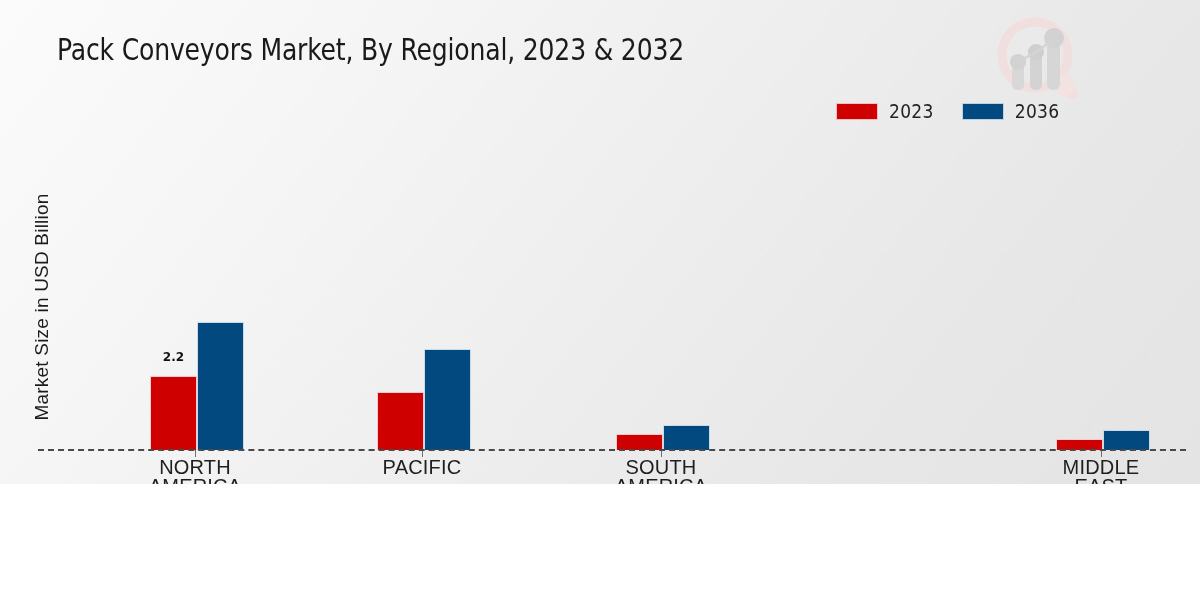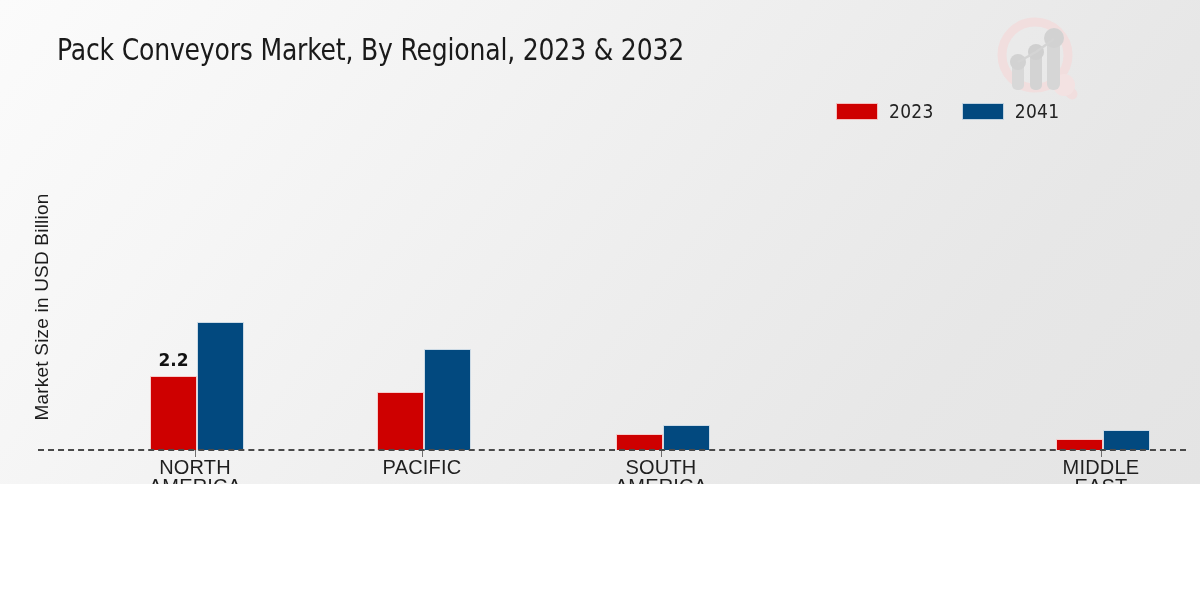--- a/index.html
+++ b/index.html
@@ -122,21 +122,21 @@
     border-bottom: none;
     box-sizing: content-box;
   }
   .bar.red { background: #ce0000; }
   .bar.blue { background: #02497f; }
   .bar-value {
     position: absolute;
     left: 50%;
     transform: translateX(-50%);
     top: -27px;
-    font-size: 17px;
+    font-size: 12px;
     font-weight: bold;
     color: #111;
     white-space: nowrap;
     font-family: "DejaVu Sans", sans-serif;
   }
   .tick {
     position: absolute;
     top: 310px;
     left: 50%;
     width: 1px;
@@ -196,21 +196,21 @@
 
   <div id="chart-title">Pack Conveyors Market, By Regional, 2023 &amp; 2032</div>
 
   <div id="legend">
     <div class="legend-item">
       <span class="legend-swatch" style="background:#ce0000"></span>
       <span class="legend-label">2023</span>
     </div>
     <div class="legend-item">
       <span class="legend-swatch" style="background:#02497f"></span>
-      <span class="legend-label">2041</span>
+      <span class="legend-label">2036</span>
     </div>
   </div>
 
   <div id="y-axis-title">Market Size in USD Billion</div>
 
   <div id="plot">
       <div class="group" style="left: 112px; width: 90px;">
         <div class="bars">
           <div class="bar red" title="2023: 2.2" style="width: 45px; height: 73px;">
             <span class="bar-value">2.2</span>

